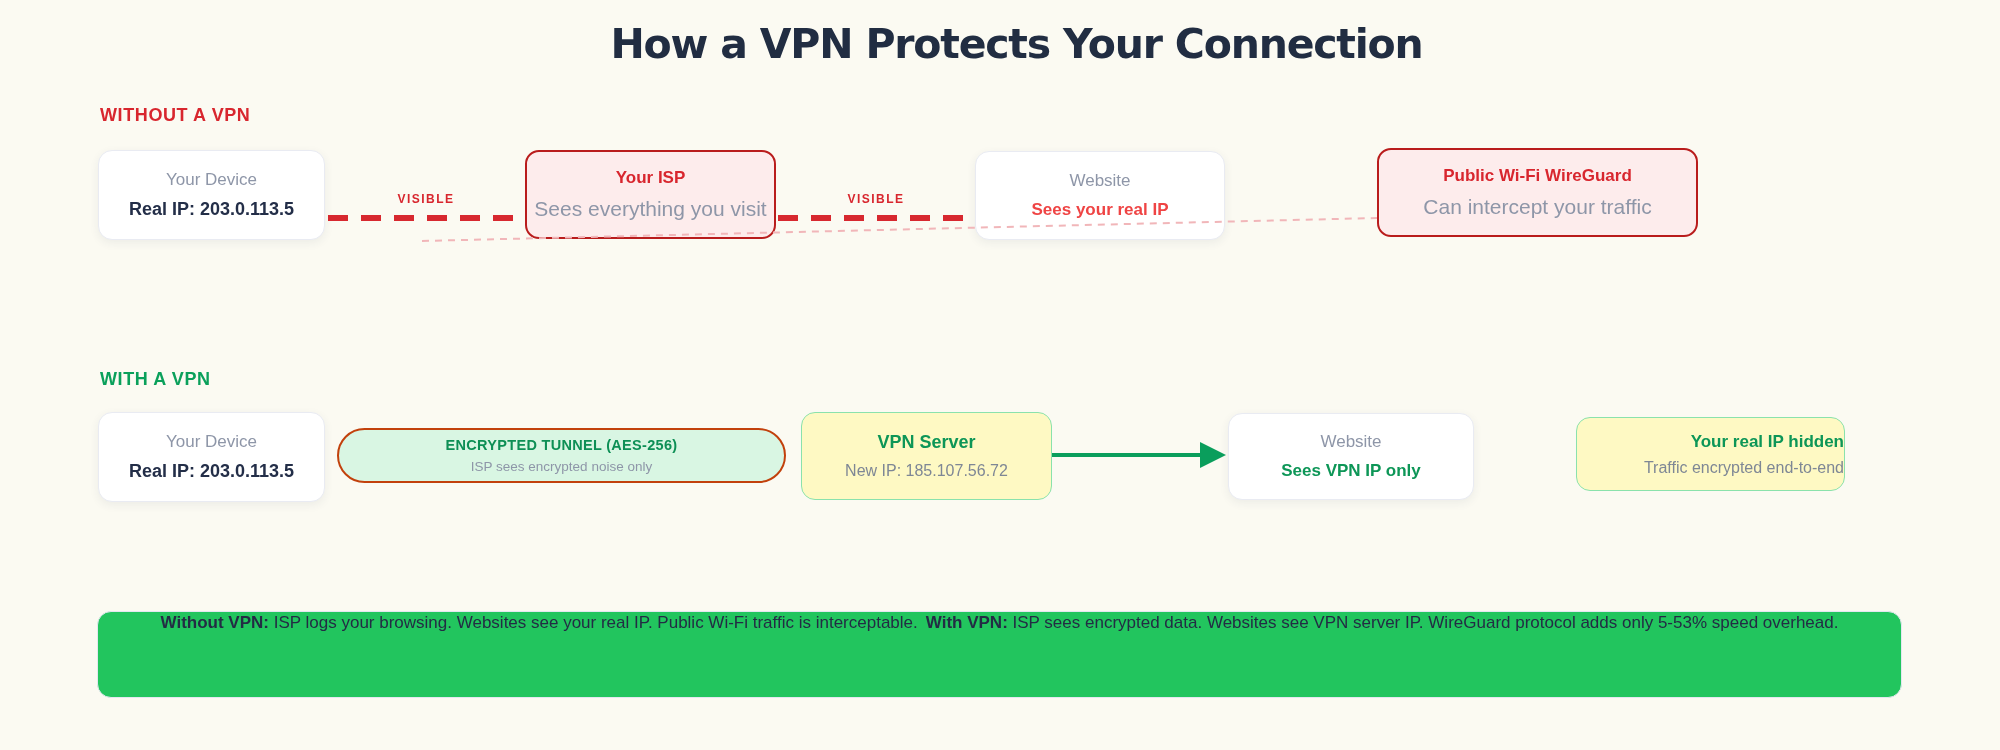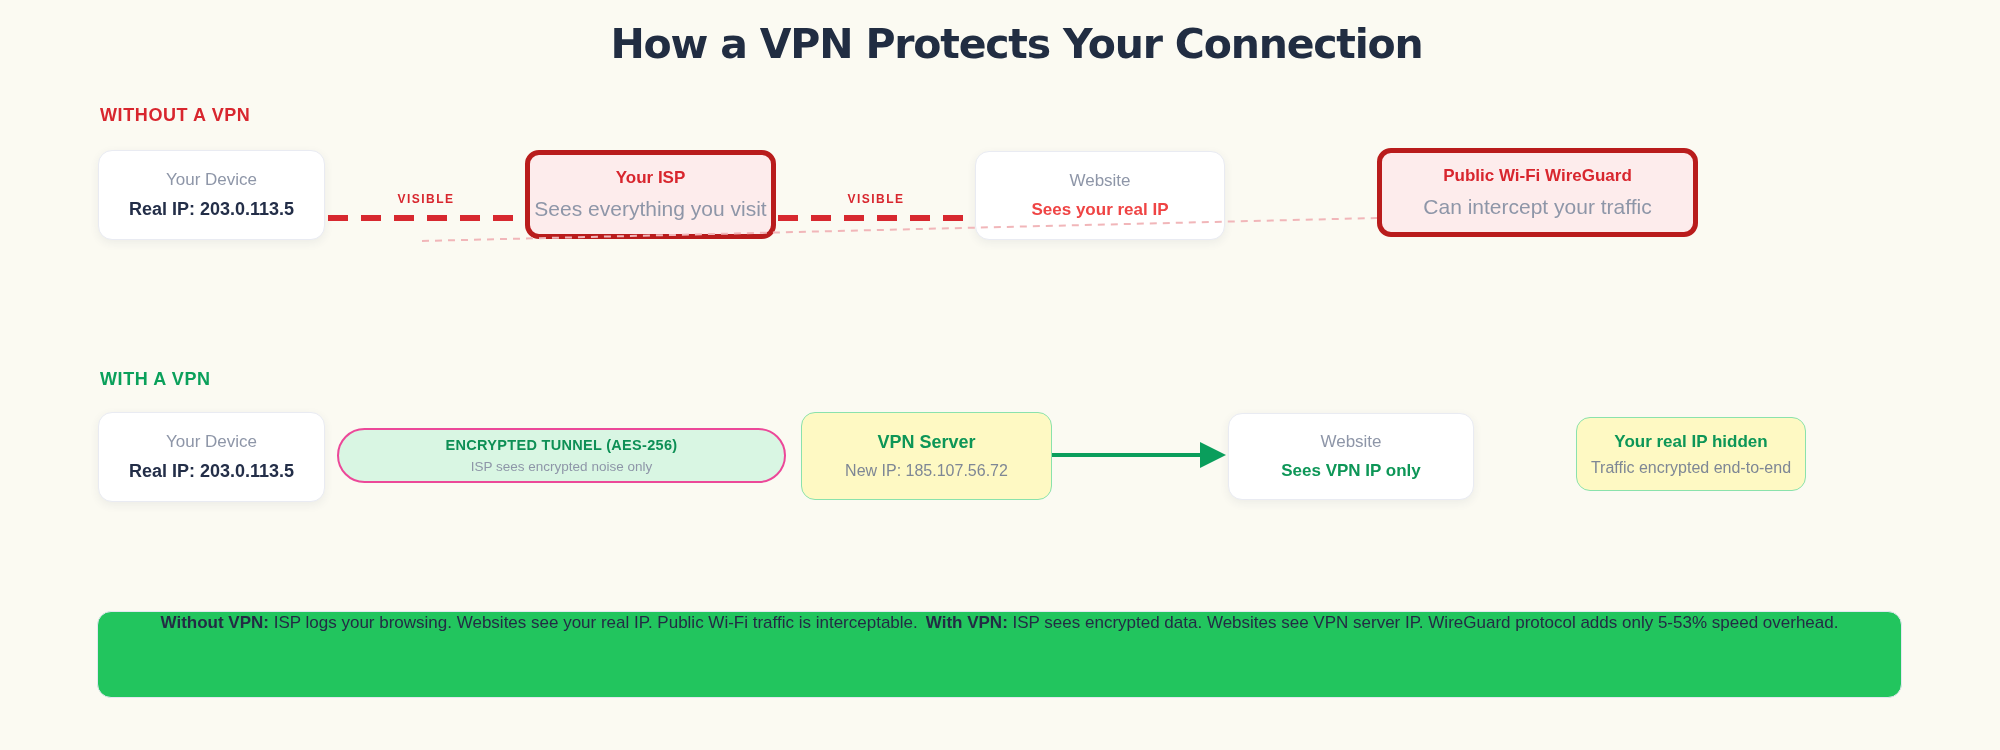--- a/index.html
+++ b/index.html
@@ -29,23 +29,23 @@
   .heading-green{left:100px;top:369px;color:#0aa05b;}
 
   .node{
     position:absolute;z-index:1;
     border-radius:14px;
     display:flex;flex-direction:column;align-items:center;justify-content:center;
     gap:9px;text-align:center;
     box-sizing:border-box;
   }
   .node-white{background:#ffffff;border:1px solid #e9ebf2;box-shadow:0 3px 10px rgba(40,50,80,.07);}
-  .node-pink{background:#fdecec;border:5px solid #b91c1c;}
+  .node-pink{background:#fdecec;border:2px solid #b91c1c;}
   .node-green{background:#fef9c3;border:1.5px solid #8ae2ac;}
-  .node-tunnel{background:#d9f6e3;border:2px solid #ec4899;border-radius:30px;gap:6px;text-align:right;}
+  .node-tunnel{background:#d9f6e3;border:2px solid #c2410c;border-radius:30px;gap:6px;text-align:right;}
 
   .t-gray     {color:#8e96a8;font-size:17px;}
   .t-gray-sm  {color:#8e96a8;font-size:21px;}
   .t-gray-md  {color:#7e8795;font-size:16px;}
   .t-navy-b   {color:#232e48;font-weight:bold;font-size:18px;}
   .t-navy-b-sm{color:#ef4444;font-weight:bold;font-size:17px;}
   .t-red-b    {color:#d8262e;font-weight:bold;font-size:17px;}
   .t-green-b  {color:#0d9657;font-weight:bold;font-size:17px;}
   .t-green-b-lg{color:#0d9657;font-weight:bold;font-size:18px;}
   .t-tunnel-b {color:#0d8f55;font-weight:bold;font-size:14.5px;letter-spacing:.3px;}
@@ -125,21 +125,21 @@
   <div class="node node-green" style="left:801px;top:412px;width:251px;height:88px;">
     <div class="t-green-b-lg">VPN Server</div>
     <div class="t-gray-md">New IP: 185.107.56.72</div>
   </div>
 
   <div class="node node-white" style="left:1228px;top:413px;width:246px;height:87px;">
     <div class="t-gray">Website</div>
     <div class="t-green-b">Sees VPN IP only</div>
   </div>
 
-  <div class="node node-green" style="left:1576px;top:417px;width:230px;height:74px;gap:7px;">
+  <div class="node node-green" style="left:1576px;top:417px;width:269px;height:74px;gap:7px;align-items:flex-end;">
     <div class="t-green-b">Your real IP hidden</div>
     <div class="t-gray-md">Traffic encrypted end-to-end</div>
   </div>
 
   <div class="summary-box">
     <div class="summary-line">
       <b>Without VPN:</b><span> ISP logs your browsing. Websites see your real IP. Public Wi-Fi traffic is interceptable.</span>
     </div>
     <div class="summary-line">
       <b>With VPN:</b><span> ISP sees encrypted data. Websites see VPN server IP. WireGuard protocol adds only 5-53% speed overhead.</span>

